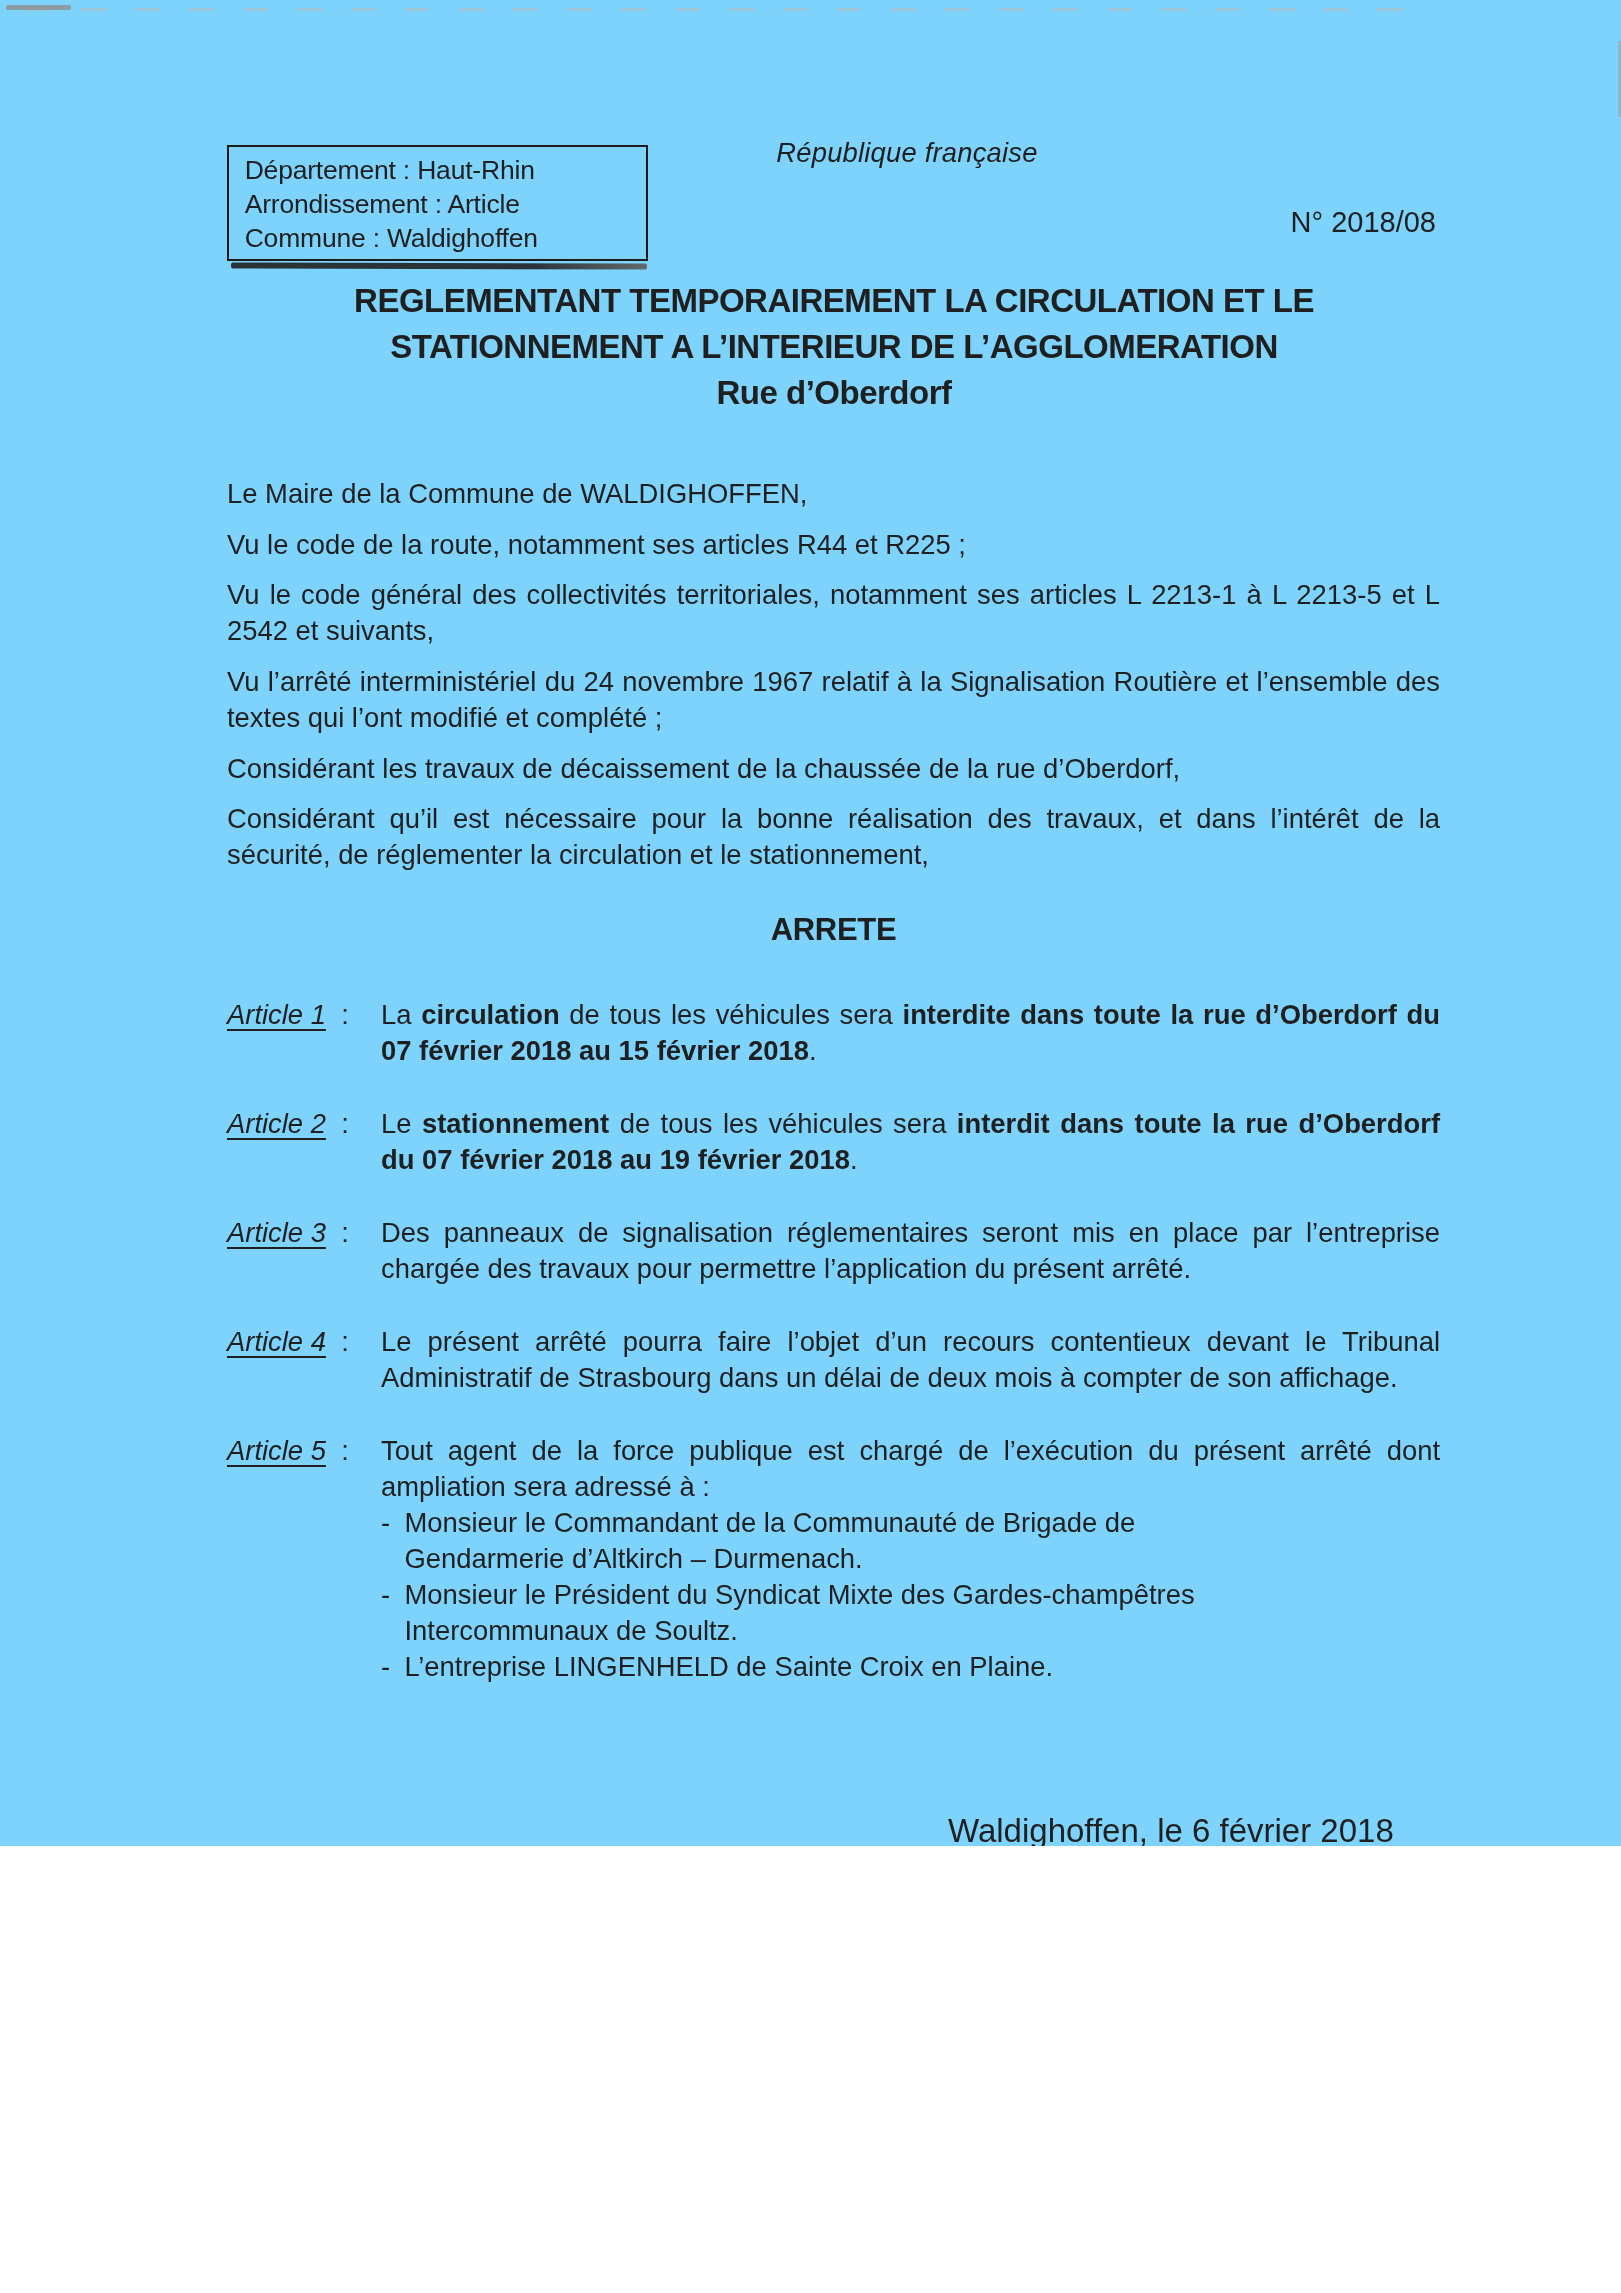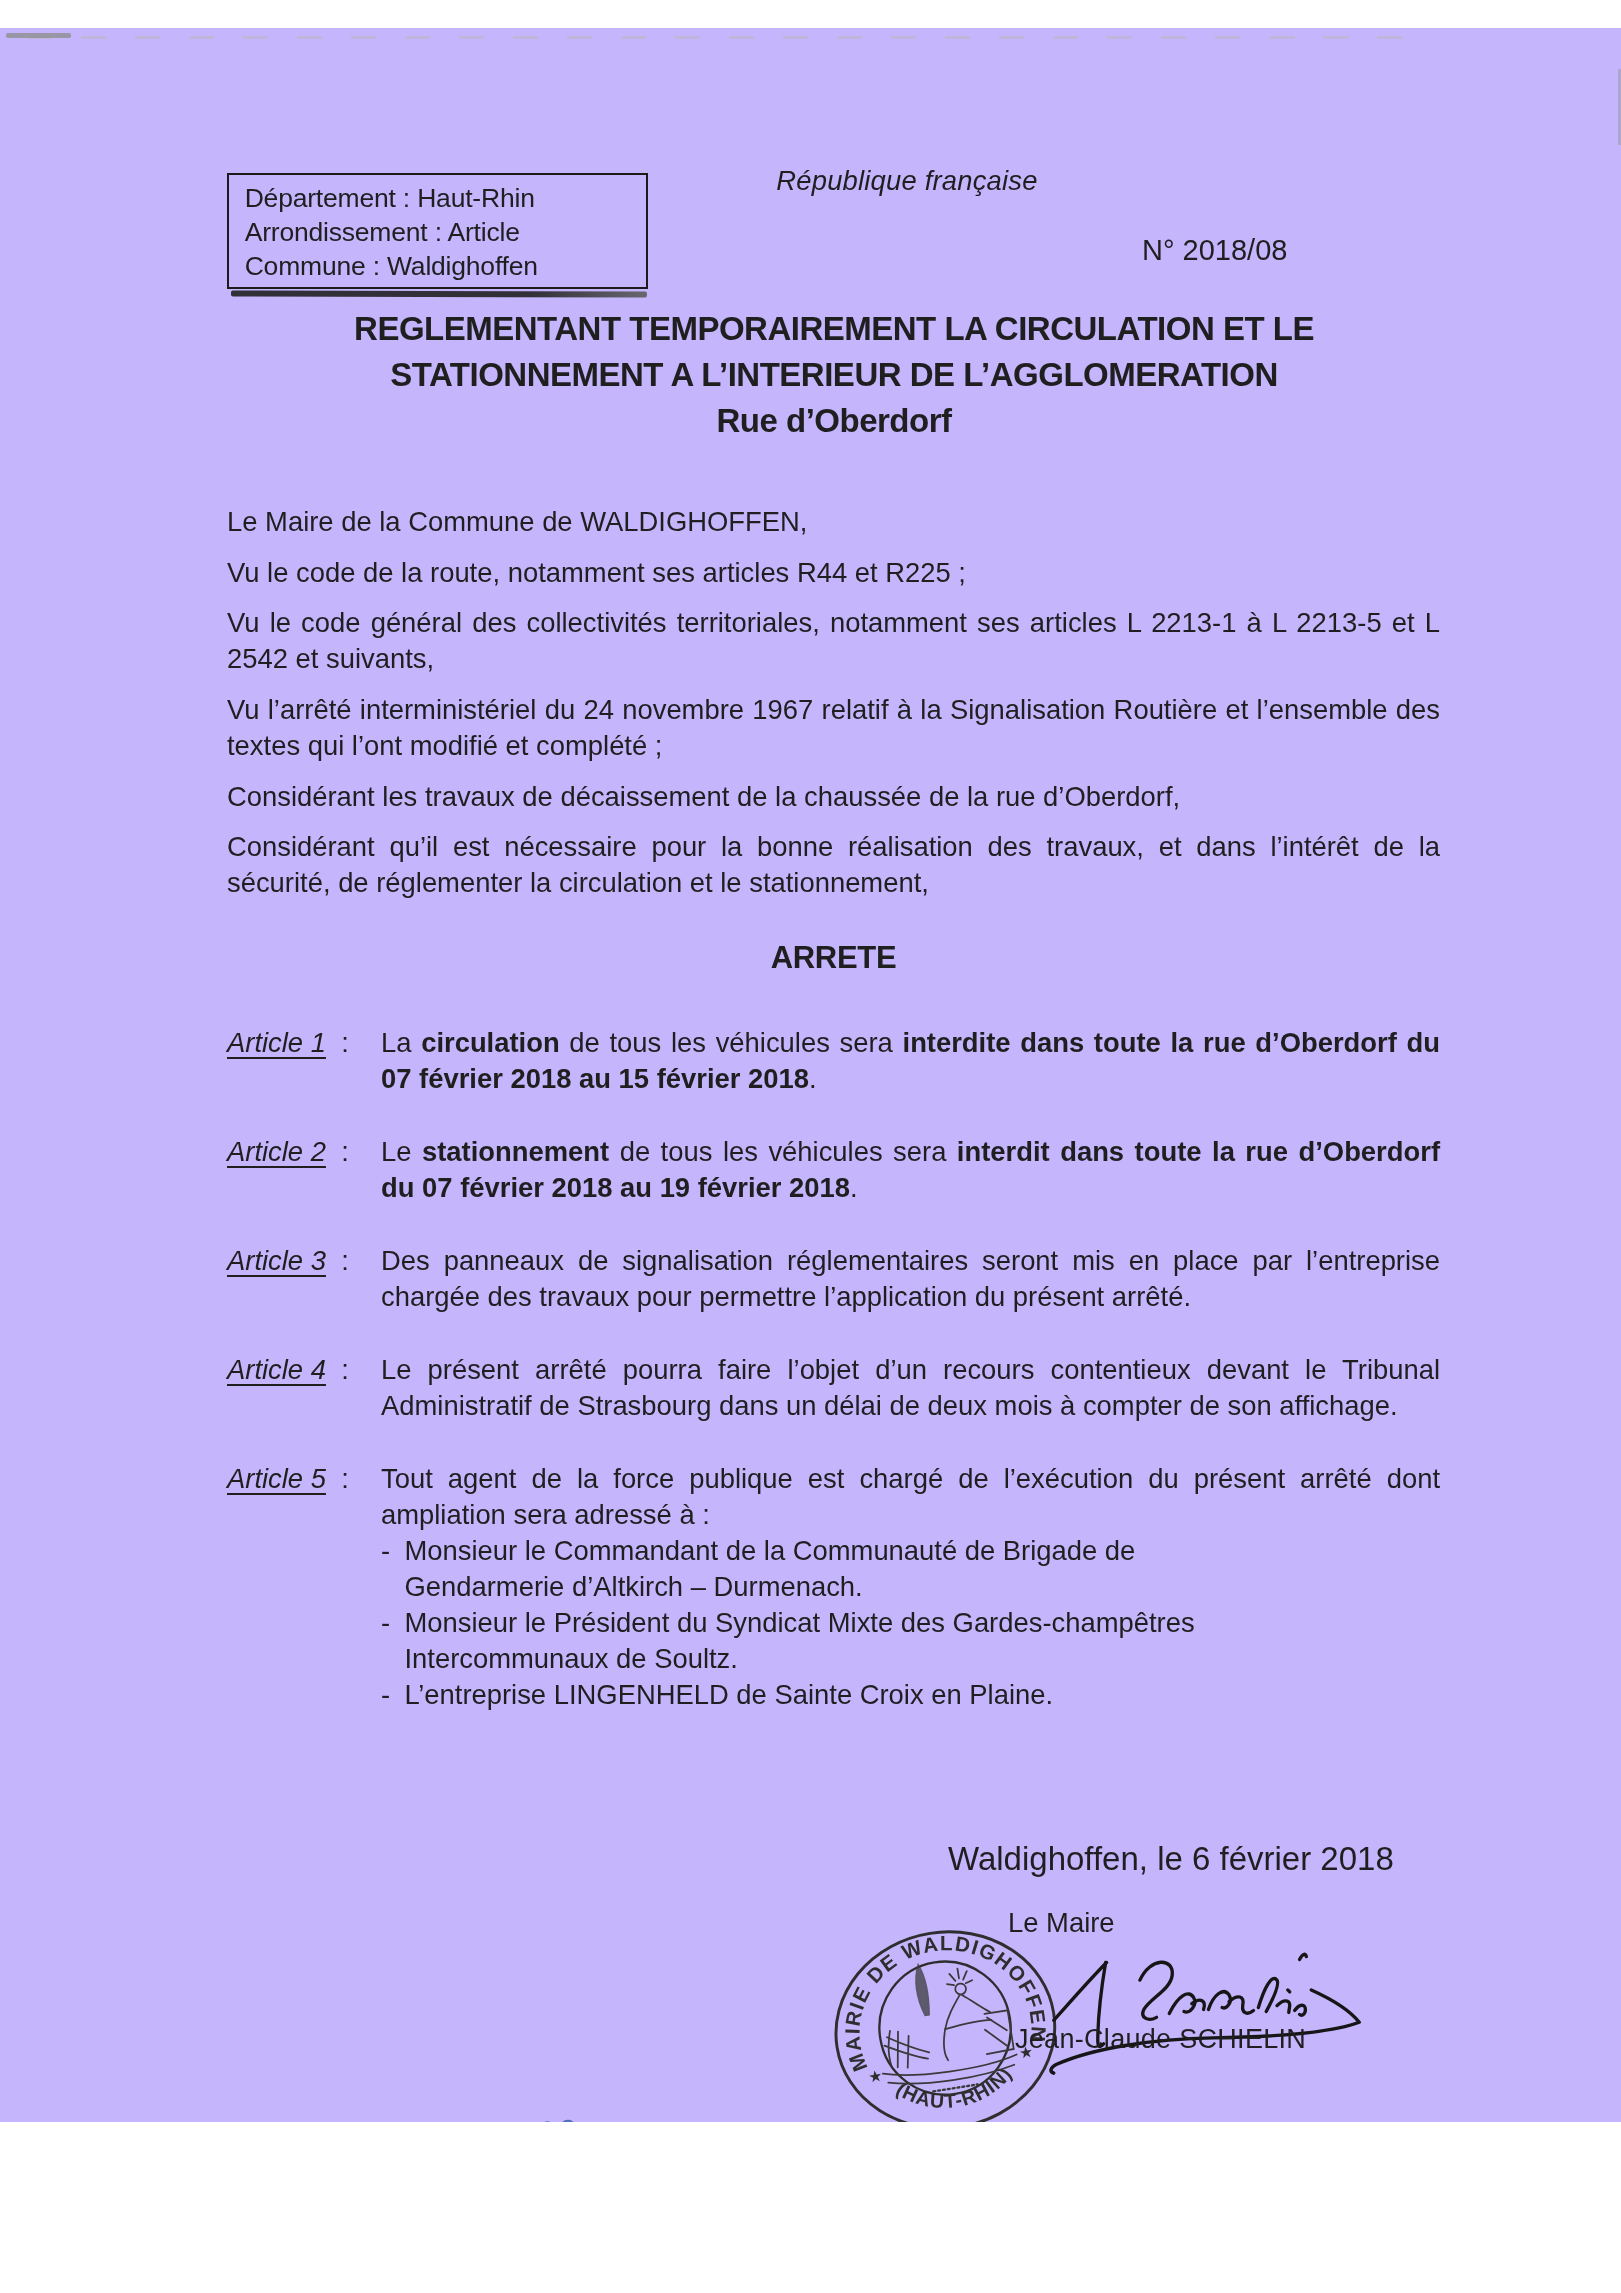--- a/index.html
+++ b/index.html
@@ -1,39 +1,39 @@
 <!DOCTYPE html>
 <html><head>
 <meta charset="utf-8">
 <title>Arrêté du Maire</title>
 <style>
   html,body{margin:0;padding:0;background:#ffffff;}
   .page{
-    position:relative;width:1621px;height:2094px;background:#c4b5fd;overflow:hidden;
-    font-family:"Liberation Sans","DejaVu Sans",sans-serif;color:#1f1f1f;margin-top:28px;
+    position:relative;width:1621px;height:1846px;background:#7dd3fc;overflow:hidden;
+    font-family:"Liberation Sans","DejaVu Sans",sans-serif;color:#1f1f1f;
   }
   .page *{box-sizing:border-box;}
 
   
   .scan-topline{position:absolute;left:27.4px;top:7.8px;width:1402px;height:2.9px;opacity:.5;
     background:repeating-linear-gradient(90deg,#b9b9b9 0 25.5px,transparent 25.5px 54px);}
   .scan-corner{position:absolute;left:5.9px;top:4.9px;width:65px;height:4.9px;background:#8e8e8e;opacity:.8;border-radius:2px;}
   .scan-right{position:absolute;right:0;top:41px;width:2.9px;height:76px;background:#9a9a9a;opacity:.5;}
   .box-echo{position:absolute;left:231px;top:263px;width:416px;height:5.9px;opacity:.88;border-radius:2px;
     background:linear-gradient(90deg,#1d1d1d 0 72%,#5c5c5c 100%);transform:rotate(.15deg);}
 
   
   .header-box{
     position:absolute;left:227px;top:145px;width:421px;height:116px;
     border:2.9px solid #1b1b1b;padding:5.9px 0 0 15.7px;
     font-size:26.5px;line-height:34px;letter-spacing:-0.2px;
   }
   .republic{position:absolute;left:711px;top:137px;width:392px;text-align:center;
     font-style:italic;font-size:27.4px;letter-spacing:0.2px;}
-  .act-number{position:absolute;left:1142px;top:206px;width:294px;text-align:left;font-size:29px;}
+  .act-number{position:absolute;left:1142px;top:206px;width:294px;text-align:right;font-size:29px;}
 
   
   .title{position:absolute;left:204px;top:278px;width:1260px;text-align:center;
     font-weight:bold;font-size:33px;line-height:46px;letter-spacing:-0.5px;}
 
   
   .body{position:absolute;left:227px;top:476px;width:1213px;font-size:27.4px;line-height:36px;}
   .para{margin:0 0 14.7px 0;text-align:justify;text-align-last:left;}
   .decision{margin:39px 0 49px 0;text-align:center;font-weight:bold;font-size:31px;letter-spacing:-0.3px;}
   .article{display:flex;margin-bottom:37px;}

